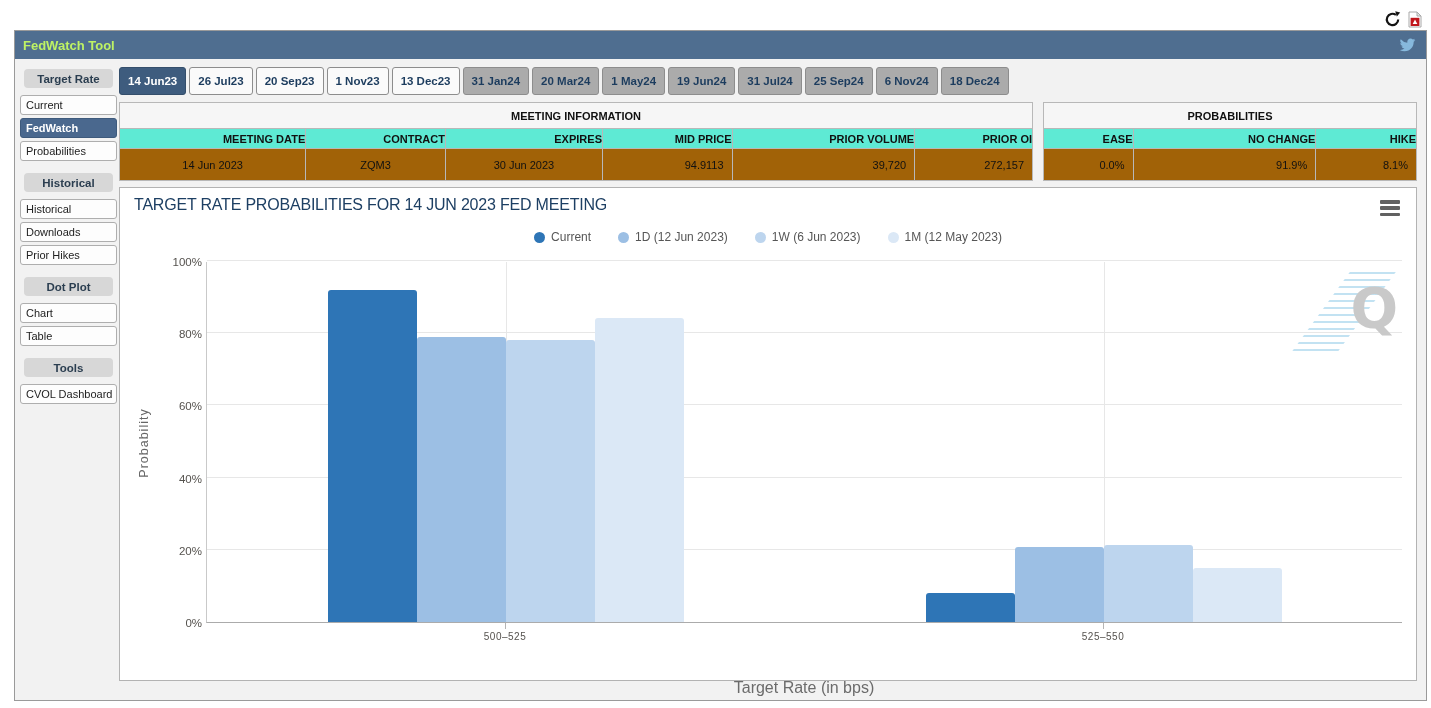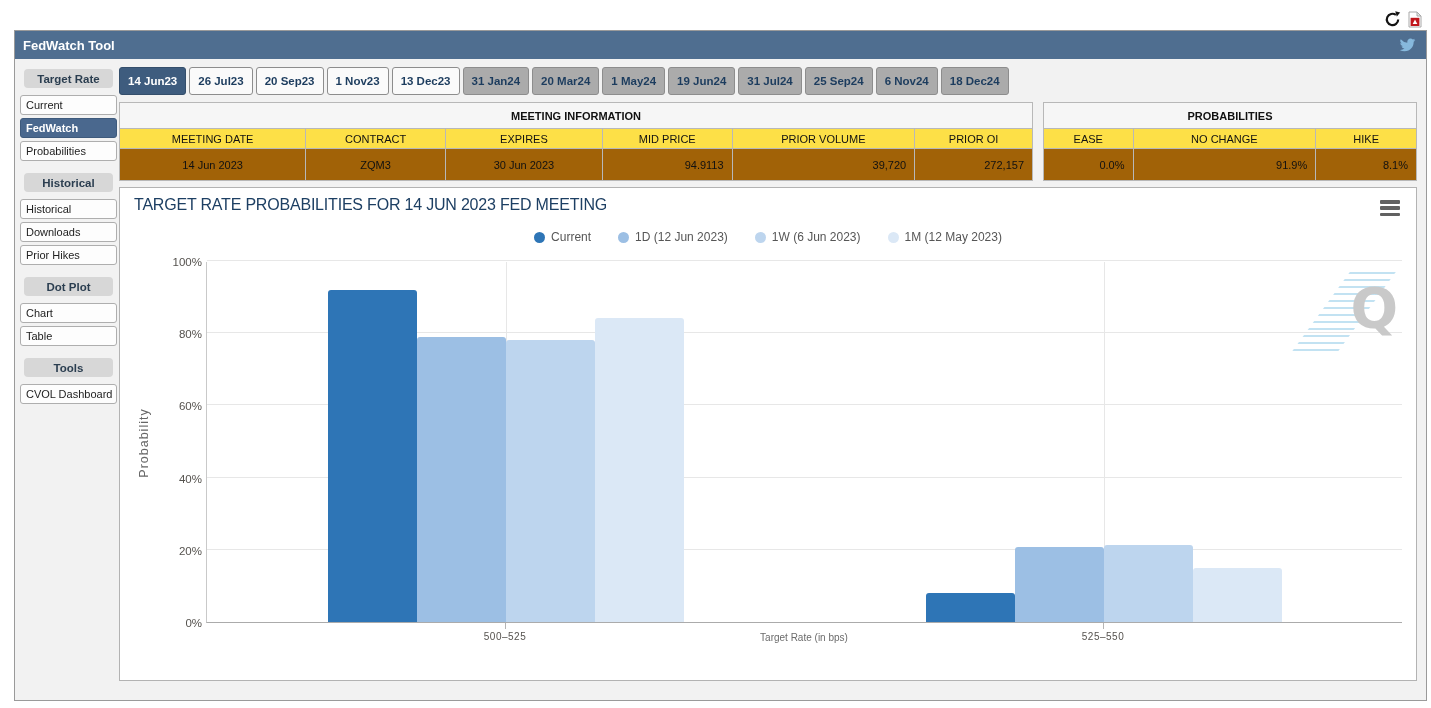--- a/index.html
+++ b/index.html
@@ -9,21 +9,21 @@
   
   .top-icons { position:absolute; top:10px; right:9px; display:flex; gap:6px; align-items:center; }
   .icon-btn { cursor:pointer; background:none; border:none; padding:0; line-height:0; }
 
   
   .panel { position:absolute; left:14px; top:30px; width:1413px; height:671px;
            background:#f2f2f2; border:1px solid #9a9a9a; }
 
   .titlebar { height:28px; background:#4f6e90; display:flex; align-items:center;
               justify-content:space-between; padding:0 10px 0 8px; }
-  .titlebar .app-title { color:#ffffff; font-size:13px; font-weight:bold; }
+  .titlebar .app-title { color:#bef264; font-size:13px; font-weight:bold; }
 
   
   .sidebar { position:absolute; left:5px; top:38px; width:97px; }
   .side-group { margin-bottom:12px; }
   .side-header { margin:0 4px 7px 4px; height:19px; background:#d7d7d7; border-radius:4px;
                  display:flex; align-items:center; justify-content:center;
                  font-size:11.5px; font-weight:bold; color:#2b3e50; }
   .side-item { height:20px; background:#fdfdfd; border:1px solid #aeaeae; border-radius:3px;
                margin-bottom:3px; display:flex; align-items:center; padding-left:5px;
                font-size:11px; color:#222; cursor:pointer; }
@@ -38,22 +38,22 @@
          border:1px solid #8d8d8d; background:#fafafa; cursor:pointer; white-space:nowrap; }
   .tab.active { background:#3e5c7e; border-color:#344e6b; color:#fff; }
   .tab.far { background:#ababab; border-color:#8d8d8d; }
 
   
   .tables-row { display:flex; gap:10px; margin-top:7px; }
   table.info { border-collapse:collapse; border:1px solid #8f8f8f; background:#fff; table-layout:fixed; }
   table.info td, table.info th { border:1px solid #b8b8b8; font-size:11px; overflow:hidden; white-space:nowrap; }
   .tbl-title { background:#f6f6f6; height:26px; text-align:center;
                font-size:10.5px; font-weight:bold; color:#111; }
-  .col-head  { background:#fde047; height:20px; text-align:center;
-               font-size:10.5px; font-weight:normal; color:#111; }
+  .col-head  { background:#5eead4; height:20px; text-align:right;
+               font-size:10.5px; font-weight:bold; color:#111; }
   .cell-val  { background:#a16207; height:32px; color:#111; padding:0 8px; }
   #meeting-table { width:914px; }
   #prob-table { flex:1; }
 
   
   .chart-panel { position:relative; margin-top:6px; height:494px; background:#fff;
                  border:1px solid #b3b3b3; }
   .chart-title { position:absolute; left:14px; top:8px; font-size:16px; letter-spacing:-0.2px;
                  color:#1d3f63; }
   .chart-menu { position:absolute; right:16px; top:12px; width:20px; height:16px;
@@ -75,22 +75,22 @@
   .grid-h { position:absolute; left:0; right:0; height:1px; background:#e7e7e7; }
   .grid-v { position:absolute; top:0; bottom:0; width:1px; background:#e7e7e7; }
   .ytick { position:absolute; left:-47px; width:42px; text-align:right;
            font-size:11.5px; color:#55524e; }
   .cat-group { position:absolute; bottom:0; height:100%; width:598px; display:flex;
                align-items:flex-end; justify-content:center; }
   .bar { width:89px; border-radius:3px 3px 0 0; }
   .xtick { position:absolute; top:435px; width:1px; height:6px; background:#b5b5b5; }
   .x-labels { position:absolute; left:86px; top:443px; width:1196px; display:flex; }
   .x-labels span { width:598px; text-align:center; font-size:10px; color:#55524e; letter-spacing:0.5px; }
-  .x-axis-title { position:absolute; left:86px; top:444px; width:1196px; text-align:center;
-                  font-size:10px; color:#6b6b6b; }
+  .x-axis-title { position:absolute; left:86px; top:491px; width:1196px; text-align:center;
+                  font-size:16px; color:#6b6b6b; }
 
   .watermark { position:absolute; right:16px; top:84px; width:80px; height:84px; pointer-events:none; }
   .watermark .wq { position:absolute; right:2px; top:8px; font-size:56px; font-weight:bold;
                    color:#c9c9c9; font-family:"DejaVu Sans", sans-serif; line-height:1; }
   .watermark .dashes { position:absolute; right:34px; top:0; width:46px; height:82px;
                        transform:skewX(-36deg);
                        background:repeating-linear-gradient(to bottom,#c2e2f2 0 2px,transparent 2px 7px); }
 
   .footer-strip { margin-top:4px; height:23px; background:#efefef;
                   border-top:1px solid #c9c9c9; border-bottom:1px solid #c9c9c9;

